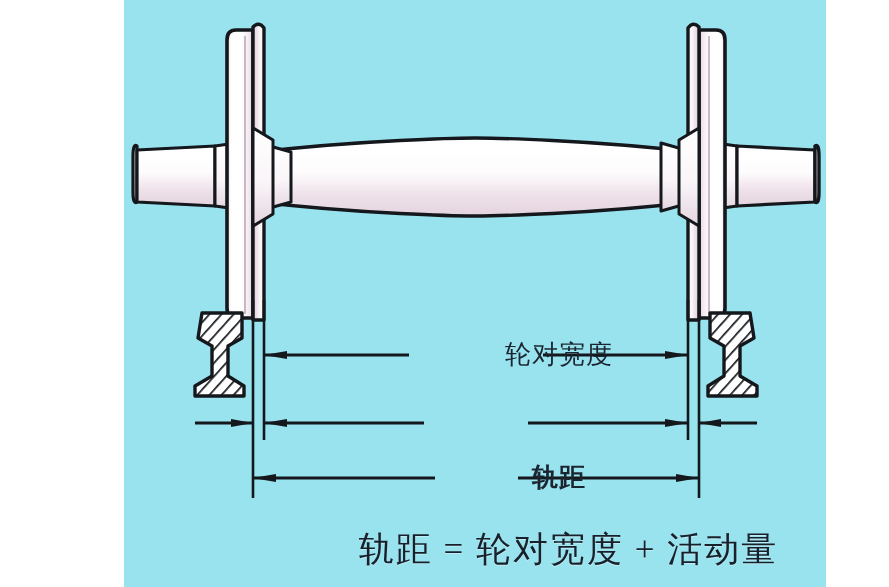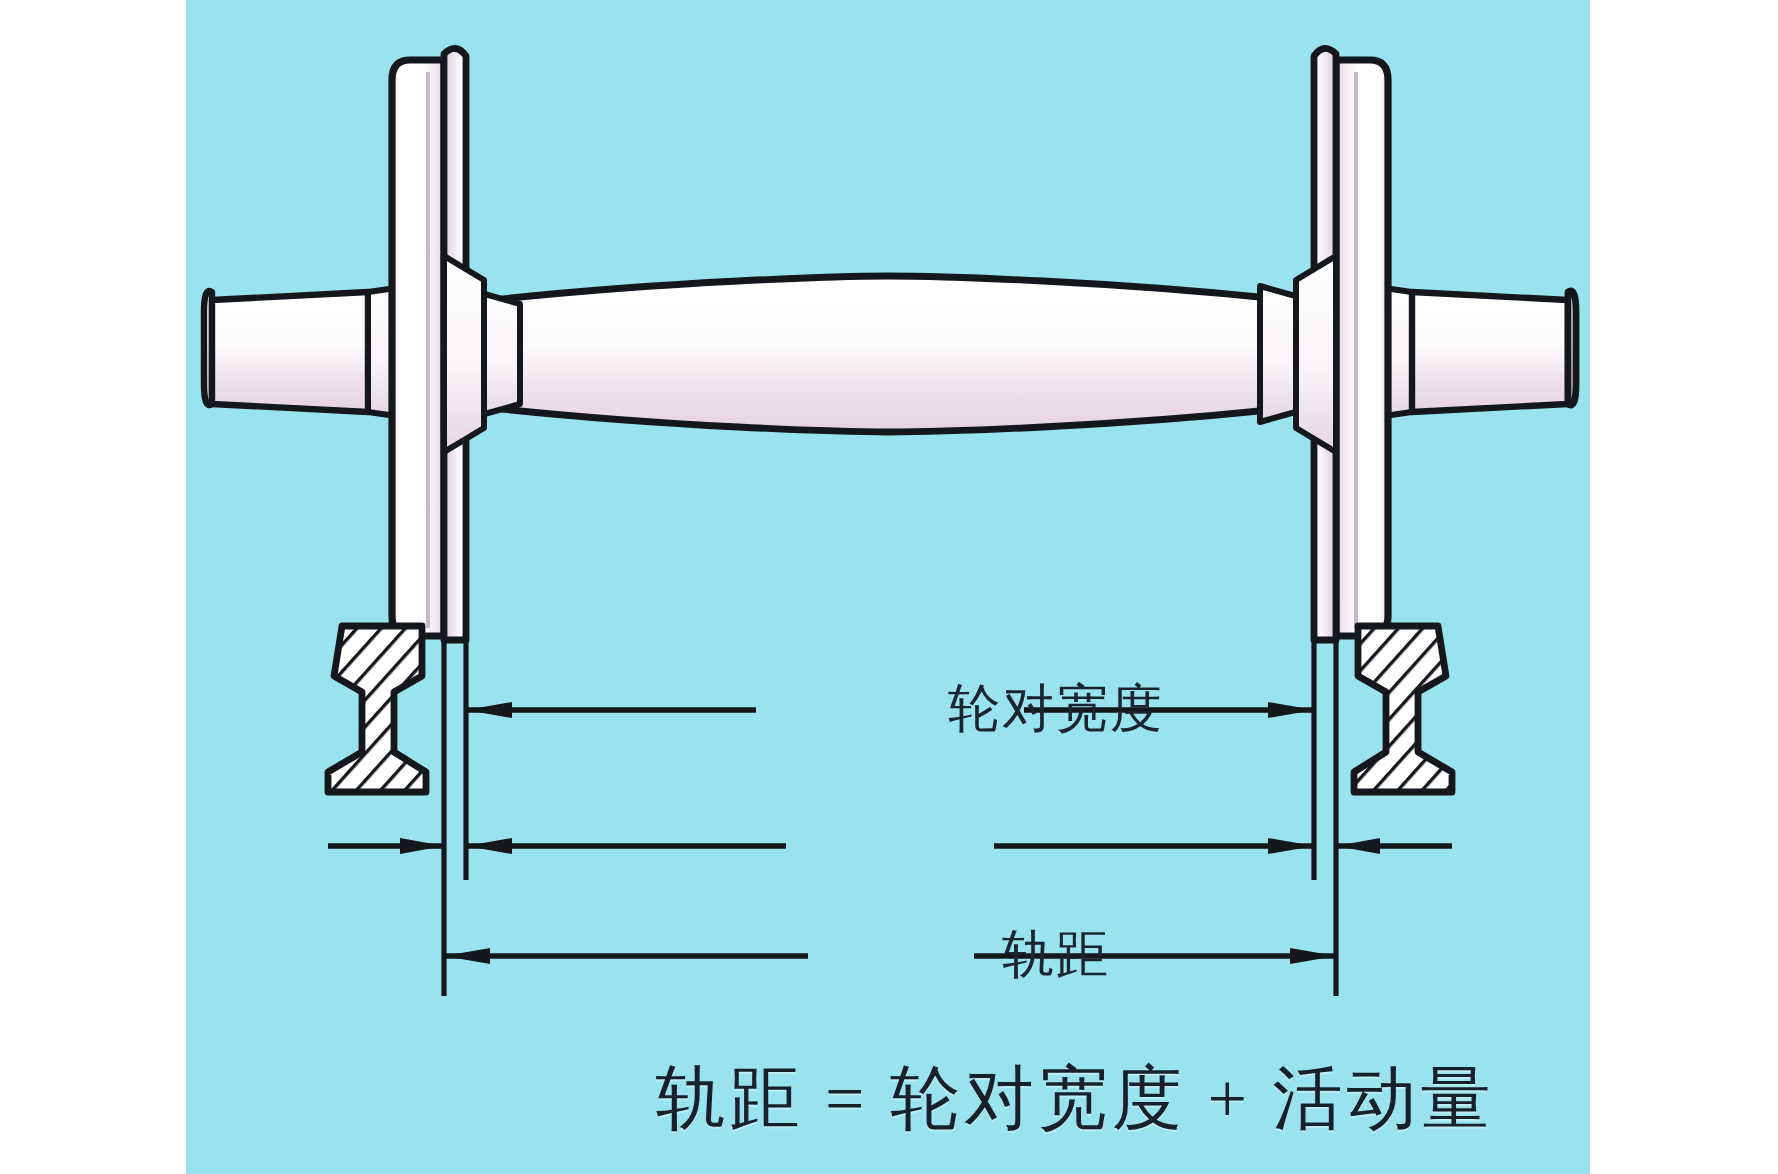--- a/index.html
+++ b/index.html
@@ -12,20 +12,21 @@
     width: 889px;
     height: 587px;
     overflow: hidden;
     font-family: "Liberation Serif", "DejaVu Serif", serif;
   }
   #stage {
     position: relative;
     width: 796px;
     height: 587px;
     background: #ffffff;
+    margin-left: 31px;
   }
   #panel {
     position: absolute;
     left: 93px;
     top: 0px;
     width: 702px;
     height: 587px;
     background: #99e3ef;
     overflow: hidden;
   }
@@ -56,21 +57,21 @@
     position: absolute;
     font-family: "Liberation Serif", "DejaVu Serif", serif;
     font-size: 26px;
     line-height: 30px;
     color: #1b2530;
     white-space: nowrap;
     letter-spacing: 1px;
   }
   #label-wheelset-width { left: 381px; top: 340px; }
   #label-play          { left: 396px; top: 408px; }
-  #label-gauge         { left: 408px; top: 463px; }
+  #label-gauge         { left: 408px; top: 463px; font-weight: bold; }
 </style>
 </head>
 <body>
 
 <div id="stage">
 
   <div id="panel">
     <svg id="artboard" width="889" height="587" viewBox="0 0 889 587" xmlns="http://www.w3.org/2000/svg">
 
       <defs>

